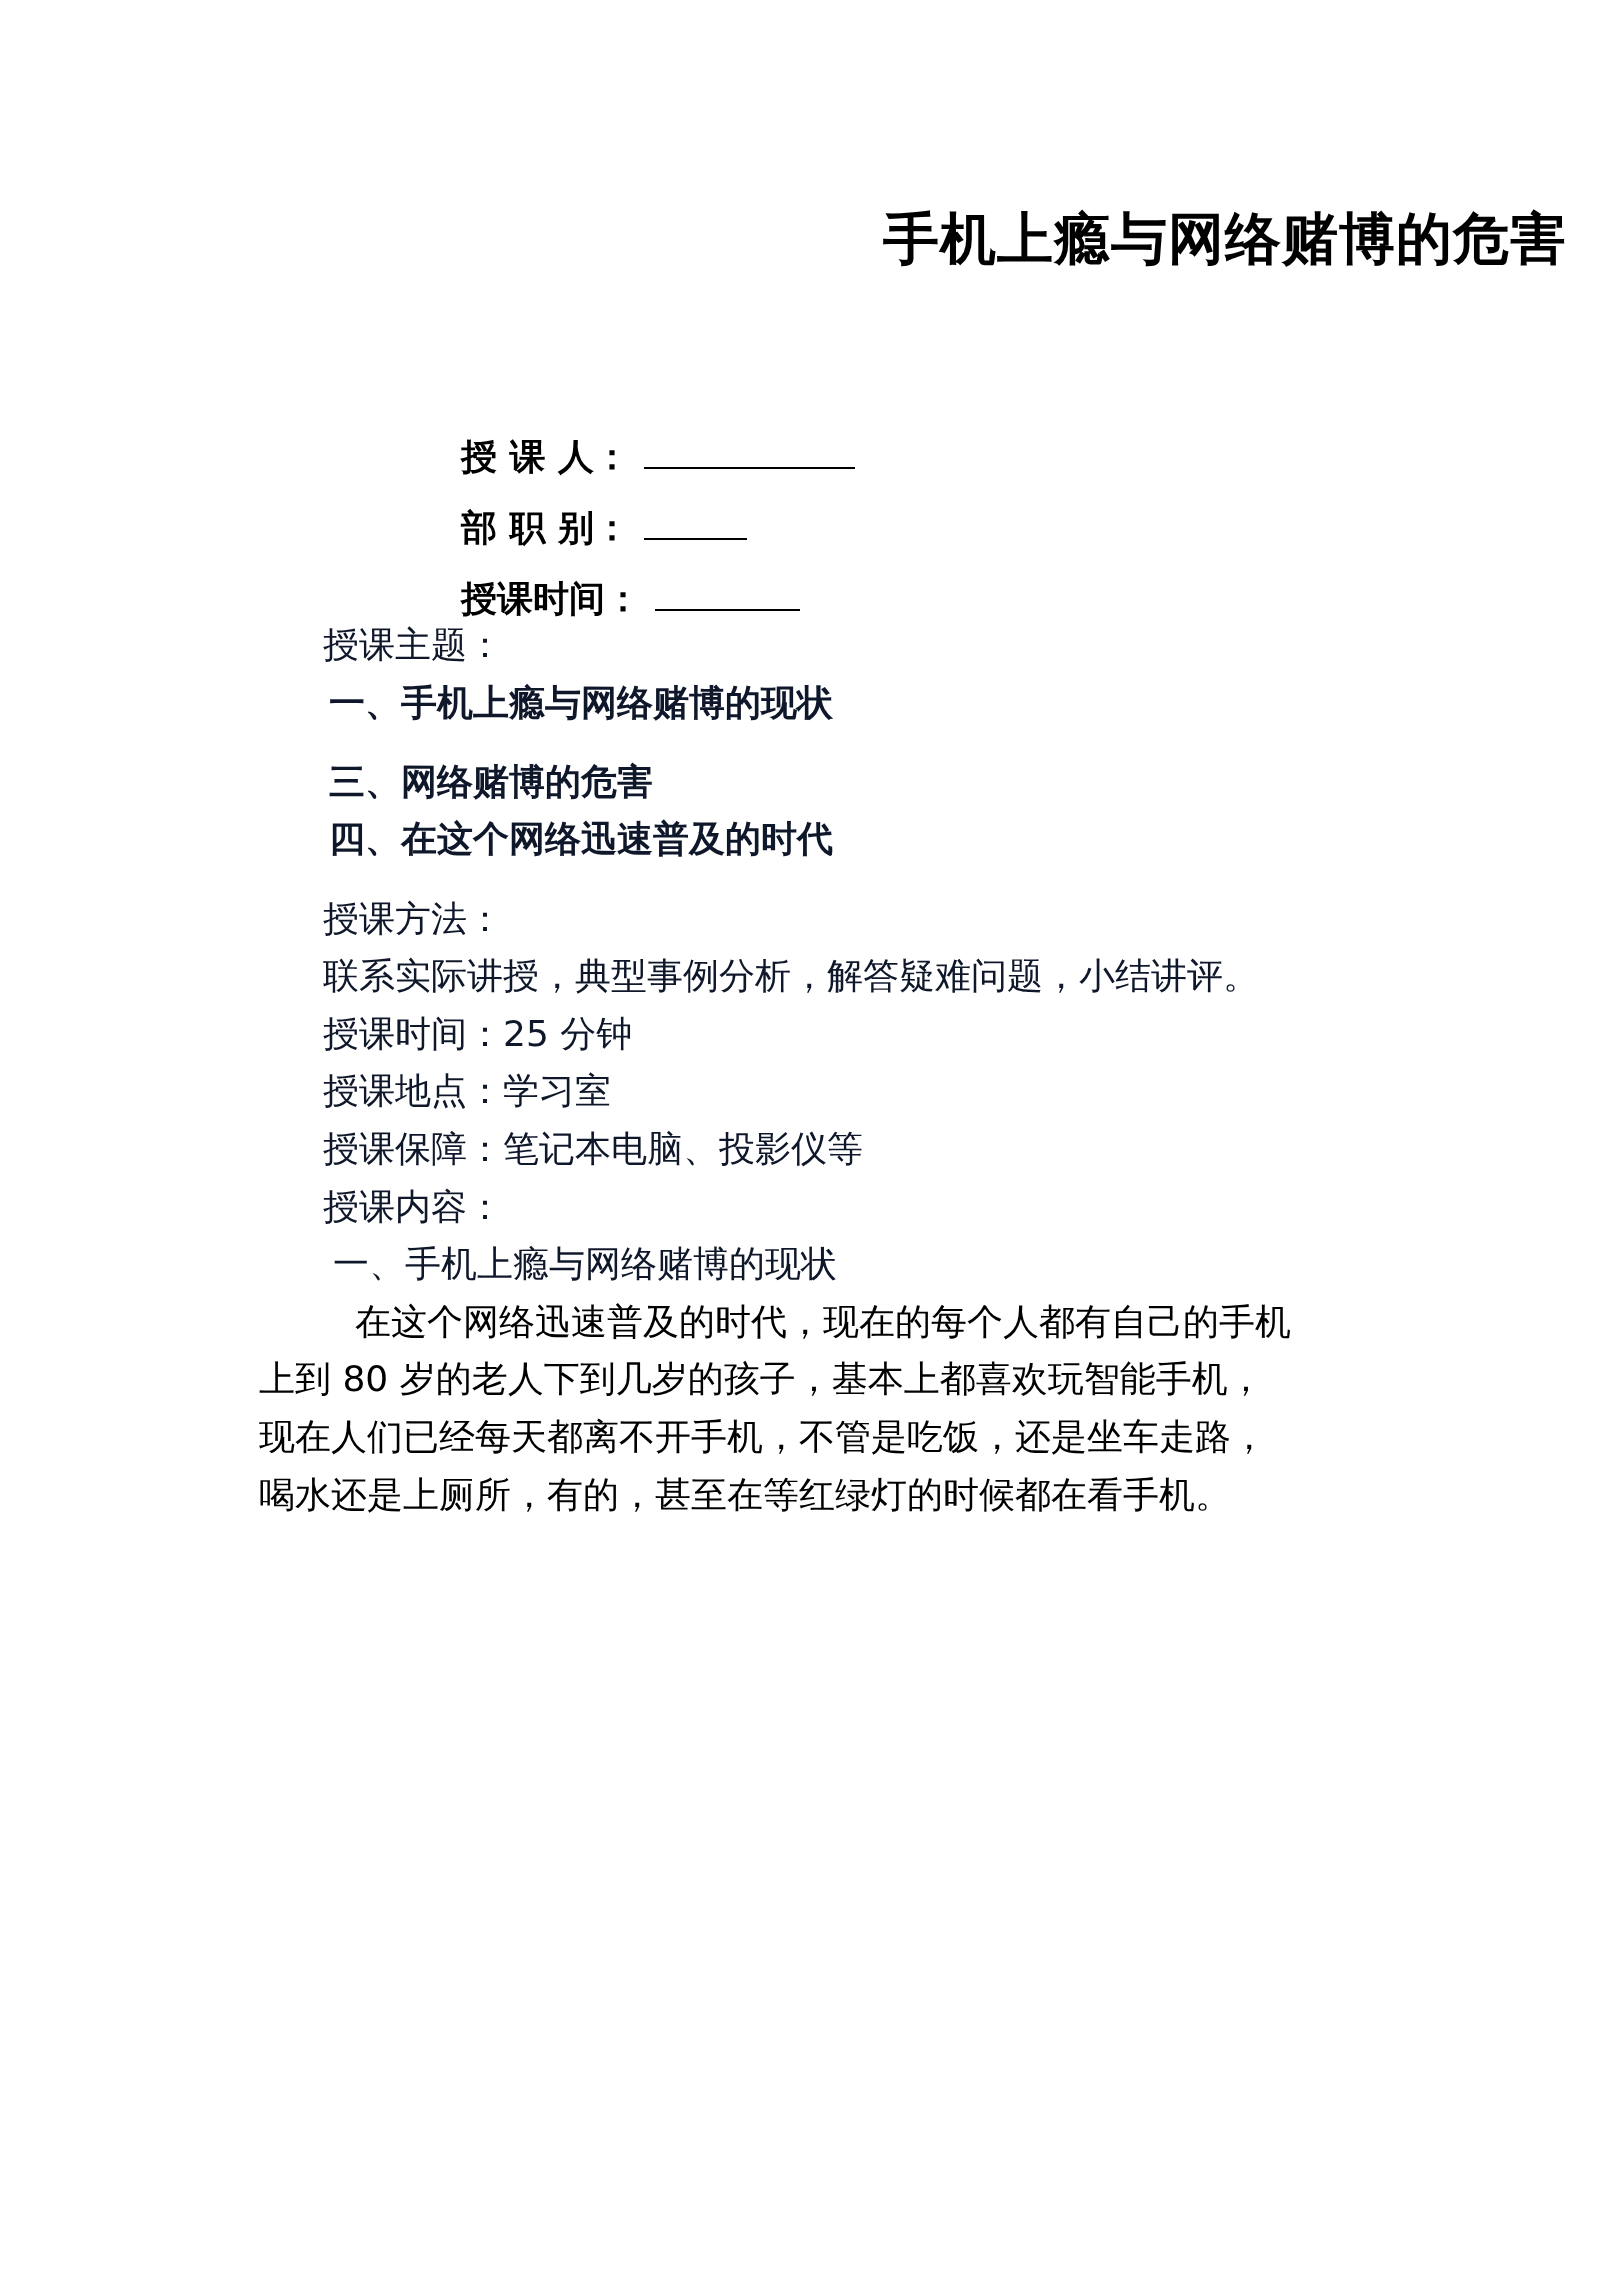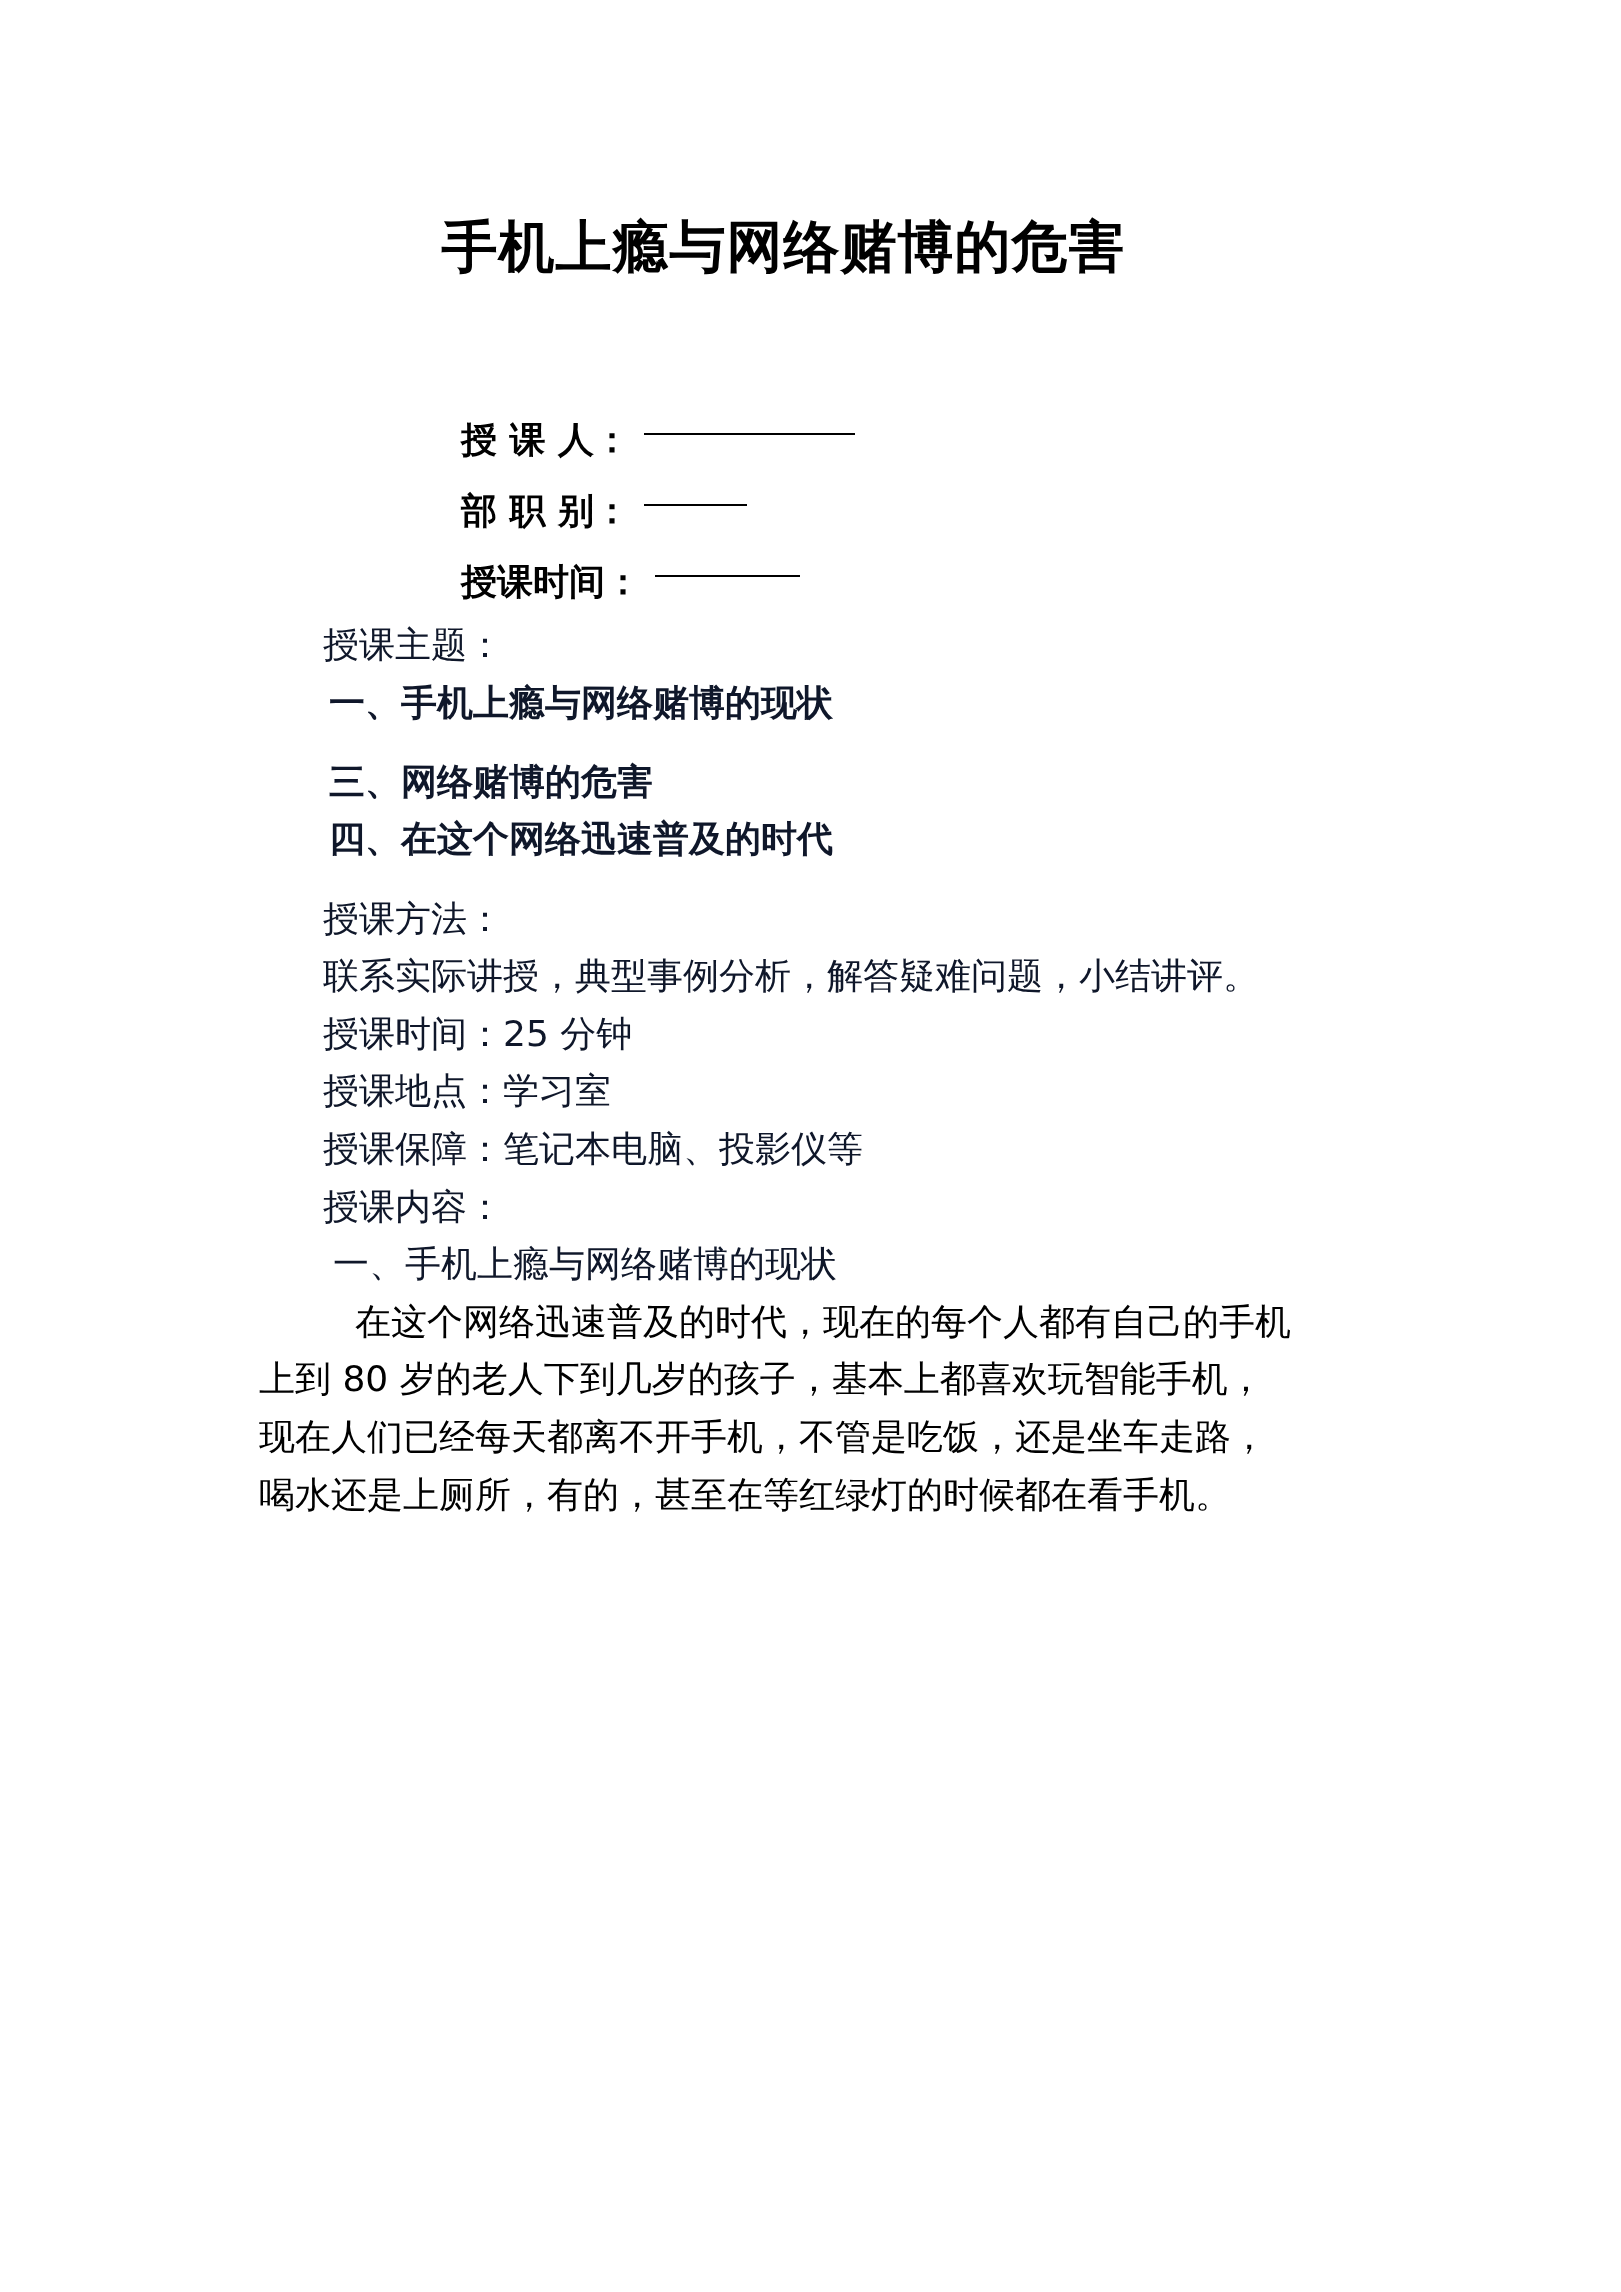--- a/index.html
+++ b/index.html
@@ -16,40 +16,40 @@
     overflow: hidden;
     font-family: "DejaVu Sans", "Liberation Sans", sans-serif;
     color: #000000;
     -webkit-font-smoothing: antialiased;
   }
 
   
   .doc-title {
     position: absolute;
     left: 0;
-    top: 216px;
+    top: 208px;
     width: 1567px;
-    text-align: center;
+    text-align: right;
     font-size: 56px;
     font-weight: 700;
     letter-spacing: 1px;
     line-height: 1.1;
     white-space: nowrap;
   }
 
   
   .form-block {
     position: absolute;
     left: 461px;
     top: 404px;
     width: 686px;
   }
   .form-row {
     display: flex;
-    align-items: center;
+    align-items: flex-end;
     height: 71px;
     font-size: 36px;
     font-weight: 700;
     line-height: 1;
   }
   .form-label {
     white-space: nowrap;
   }
   .blank-line {
     display: inline-block;

